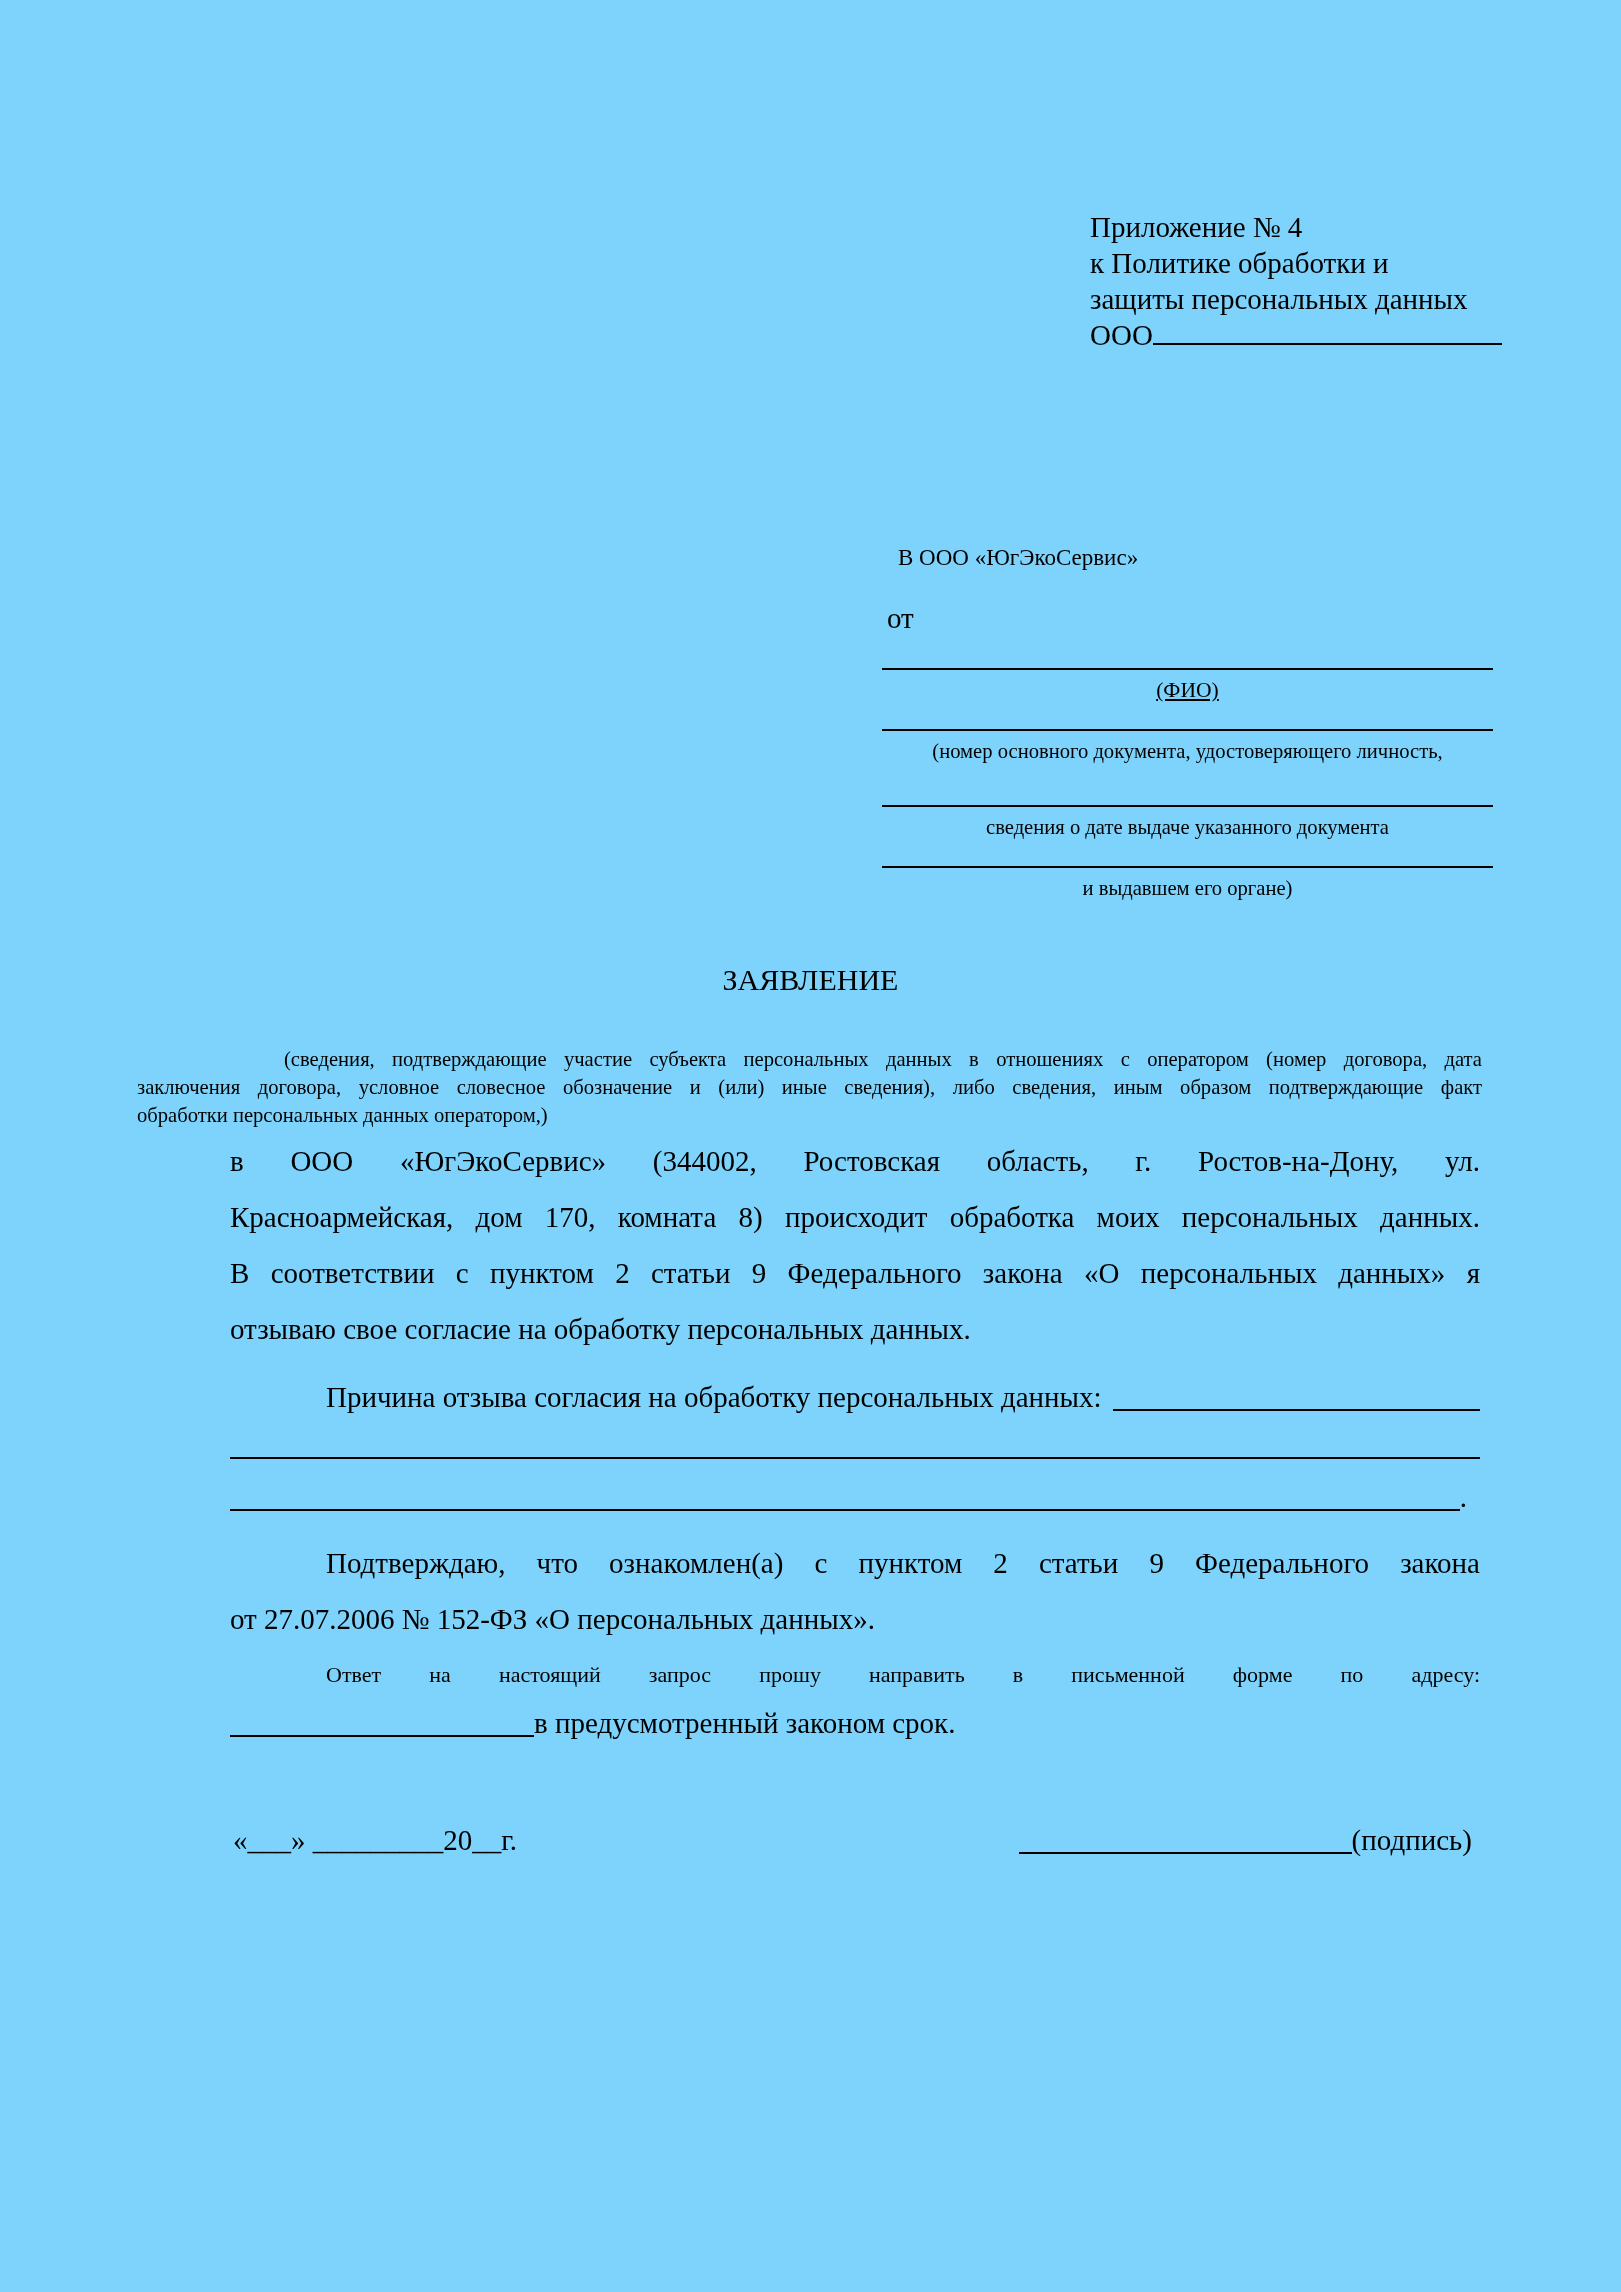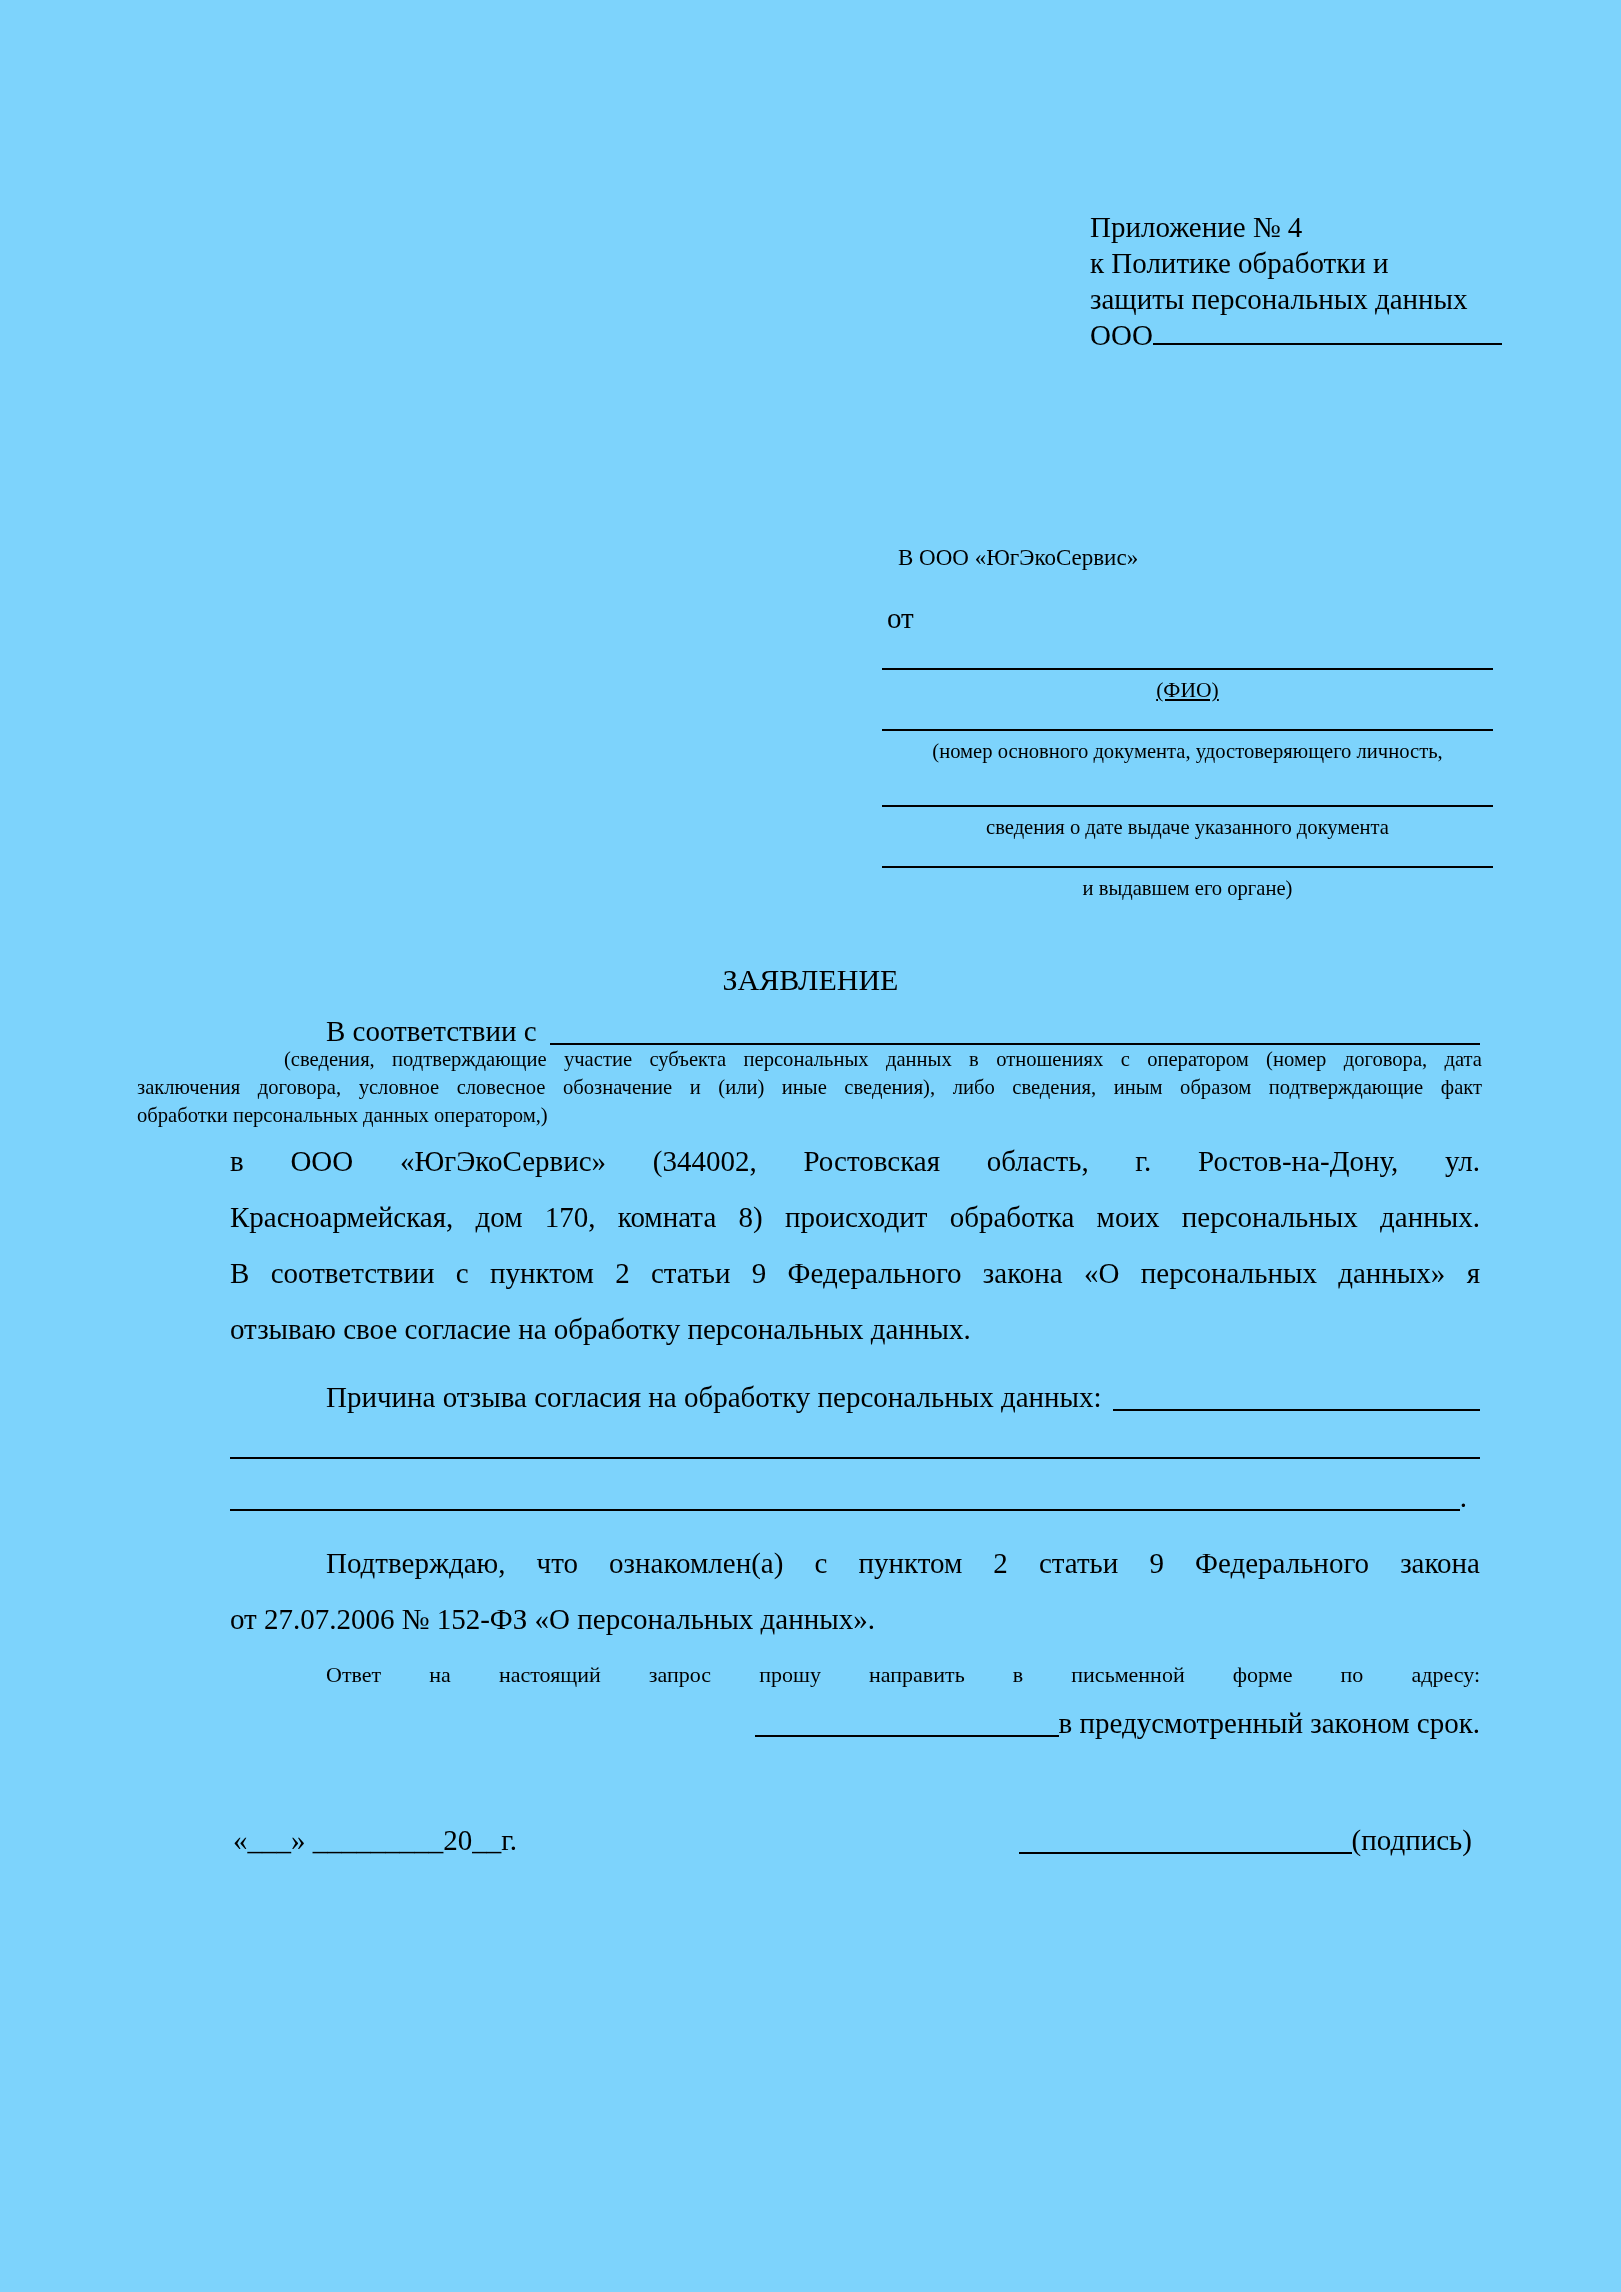--- a/index.html
+++ b/index.html
@@ -9,21 +9,21 @@
     margin:0 auto;
     background:#7dd3fc;
     font-family:"Liberation Serif", serif;
     color:#000;
     overflow:hidden;
   }
   .abs{position:absolute;}
   .t30{font-size:29px;line-height:43px;}
   .small{font-size:20.6px;line-height:28px;}
   .rule{position:absolute;height:0;border-top:2.9px solid #000;}
-  .flexrow{display:flex;align-items:flex-end;justify-content:flex-end;}
+  .flexrow{display:flex;align-items:flex-end;}
   .fill{flex:1;border-bottom:2.9px solid #000;height:0;margin-bottom:7.8px;}
   .fill-fixed{border-bottom:2.9px solid #000;height:0;margin-bottom:7.8px;}
   
   .appendix{left:1090px;top:209px;width:412px;font-size:29px;line-height:36px;}
   .appendix .flexrow{width:412px;}
   
   .doc-title{left:139px;top:367px;width:1343px;text-align:center;
              font-weight:bold;font-size:32px;line-height:44px;}
   
   .addr-to{left:887px;top:545px;font-size:23px;margin-left:11px;}
@@ -72,25 +72,20 @@
   <div class="abs addr-cap small" style="top:737px;">(номер основного документа, удостоверяющего личность,</div>
 
   <div class="rule" style="left:882px;top:805px;width:611px;"></div>
   <div class="abs addr-cap small" style="top:813px;">сведения о дате выдаче указанного документа</div>
 
   <div class="rule" style="left:882px;top:866px;width:611px;"></div>
   <div class="abs addr-cap small" style="top:874px;">и выдавшем его органе)</div>
 
   <div class="abs stmt-heading">ЗАЯВЛЕНИЕ</div>
 
-  <div class="abs intro-row flexrow t30">
-    <span>В соответствии с</span>
-    <span style="width:13.7px;"></span>
-    <span class="fill"></span>
-  </div>
 
   <div class="abs intro-caption small">
     <div class="jl" style="text-indent:147px;">(сведения, подтверждающие участие субъекта персональных данных в отношениях с оператором (номер договора, дата</div>
     <div class="jl">заключения договора, условное словесное обозначение и (или) иные сведения), либо сведения, иным образом подтверждающие факт</div>
     <div>обработки персональных данных оператором,)</div>
   </div>
 
   <div class="abs body-par">
     <div class="jline">в ООО «ЮгЭкоСервис» (344002, Ростовская область, г. Ростов-на-Дону, ул.</div>
     <div class="jline">Красноармейская, дом 170, комната 8) происходит обработка моих персональных данных.</div>

